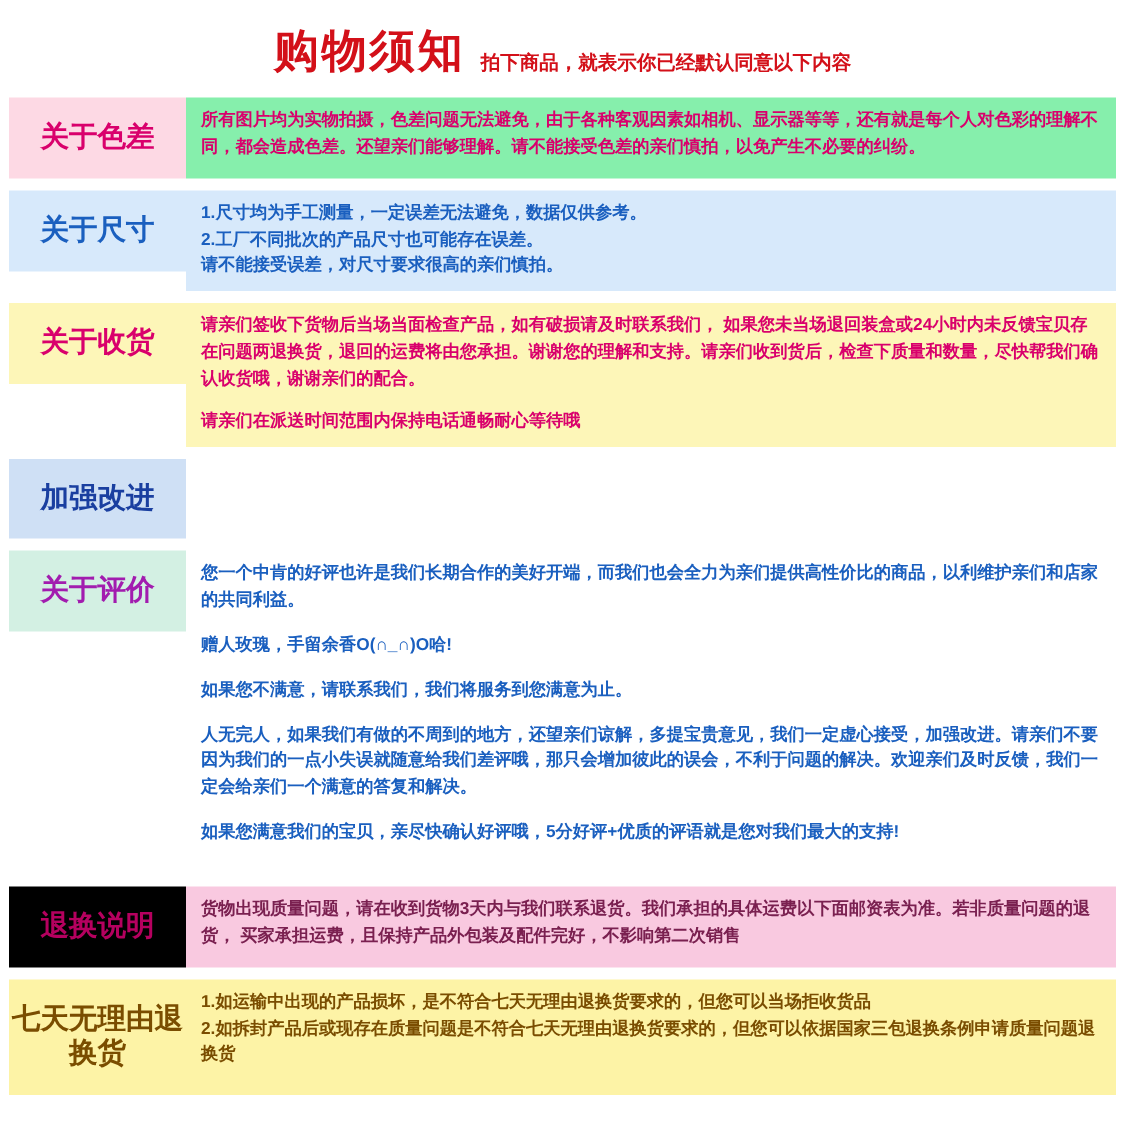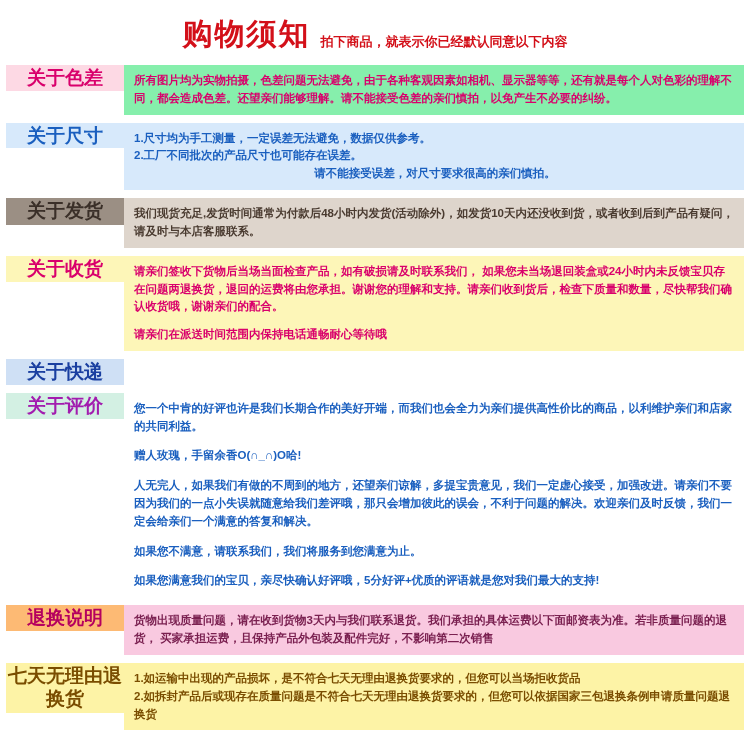--- a/index.html
+++ b/index.html
@@ -49,37 +49,37 @@
   .label {
     flex: 0 0 118px;
     box-sizing: border-box;
     display: flex;
     align-items: center;
     justify-content: center;
     text-align: center;
     font-size: 19px;
     font-weight: bold;
     line-height: 1.15;
-    padding: 2px 2px;
+    padding: 16px 2px;
     height: fit-content;
     align-self: flex-start;
   }
   .body {
     flex: 1 1 auto;
     box-sizing: border-box;
     padding: 7px 8px 7px 10px;
     font-size: 11.5px;
     line-height: 1.55;
     font-weight: bold;
   }
   .body p {
     margin: 0;
   }
   .right-note {
-    text-align: center;
+    text-align: left;
     display: block;
   }
   .center-note {
     text-align: left;
     display: block;
   }
   
   
   .lab-pink { background: #fdd9e4; color: #d9006c; }
   .bod-pink { background: #86efac; color: #d9006c; font-family: Liberation Serif, serif; }
@@ -92,23 +92,23 @@
   
   .lab-yellow { background: #fdf6b8; color: #d9006c; }
   .bod-yellow { background: #fdf6b8; color: #d9006c; }
   
   .lab-blue2 { background: #cfe0f5; color: #1a3fa0; }
   .bod-blue2 { background: #a9c4ea; color: #16307a; }
   
   .lab-mint { background: #d3f0e3; color: #a21caf; }
   .bod-mint { background: #ffffff; color: #1a5fbf; }
   .bod-mint p { margin-bottom: 12px; }
-  .bod-mint p:last-child { margin-bottom: 0; }
+  .bod-mint p:last-child { margin-bottom: 11px; }
   
-  .lab-pink2 { background: #fdba74; color: #b5005f; }
+  .lab-pink2 { background: #000000; color: #b5005f; }
   .bod-pink2 { background: #f9c9e0; color: #7a2050; }
   
   .lab-yellow2 { background: #fdf3a6; color: #7a4d00; }
   .bod-yellow2 { background: #fdf3a6; color: #7a4d00; }
 
   .big-label {
     font-size: 19px;
     line-height: 1.2;
   }
 </style>
@@ -131,46 +131,40 @@
 
   <div class="row">
     <div class="label lab-blue">关于尺寸</div>
     <div class="body bod-blue">
       <p>1.尺寸均为手工测量，一定误差无法避免，数据仅供参考。</p>
       <p>2.工厂不同批次的产品尺寸也可能存在误差。</p>
       <p class="right-note">请不能接受误差，对尺寸要求很高的亲们慎拍。</p>
     </div>
   </div>
 
-  <div class="row">
-    <div class="label lab-brown big-label">关于发货</div>
-    <div class="body bod-brown">
-      <p>我们现货充足,发货时间通常为付款后48小时内发货(活动除外)，如发货10天内还没收到货，或者收到后到产品有疑问，请及时与本店客服联系。</p>
-    </div>
-  </div>
 
   <div class="row">
     <div class="label lab-yellow">关于收货</div>
     <div class="body bod-yellow">
       <p>请亲们签收下货物后当场当面检查产品，如有破损请及时联系我们，  如果您未当场退回装盒或24小时内未反馈宝贝存在问题两退换货，退回的运费将由您承担。谢谢您的理解和支持。请亲们收到货后，检查下质量和数量，尽快帮我们确认收货哦，谢谢亲们的配合。</p>
       <p class="center-note" style="margin-top:10px;">请亲们在派送时间范围内保持电话通畅耐心等待哦</p>
     </div>
   </div>
 
   <div class="row">
-    <div class="label lab-blue2">关于快递</div>
+    <div class="label lab-blue2">加强改进</div>
   </div>
 
   <div class="row">
     <div class="label lab-mint">关于评价</div>
     <div class="body bod-mint">
       <p>您一个中肯的好评也许是我们长期合作的美好开端，而我们也会全力为亲们提供高性价比的商品，以利维护亲们和店家的共同利益。</p>
       <p>赠人玫瑰，手留余香O(∩_∩)O哈!</p>
+      <p>如果您不满意，请联系我们，我们将服务到您满意为止。</p>
       <p>人无完人，如果我们有做的不周到的地方，还望亲们谅解，多提宝贵意见，我们一定虚心接受，加强改进。请亲们不要因为我们的一点小失误就随意给我们差评哦，那只会增加彼此的误会，不利于问题的解决。欢迎亲们及时反馈，我们一定会给亲们一个满意的答复和解决。</p>
-      <p>如果您不满意，请联系我们，我们将服务到您满意为止。</p>
       <p>如果您满意我们的宝贝，亲尽快确认好评哦，5分好评+优质的评语就是您对我们最大的支持!</p>
     </div>
   </div>
 
   <div class="row">
     <div class="label lab-pink2">退换说明</div>
     <div class="body bod-pink2">
       <p>货物出现质量问题，请在收到货物3天内与我们联系退货。我们承担的具体运费以下面邮资表为准。若非质量问题的退货，  买家承担运费，且保持产品外包装及配件完好，不影响第二次销售</p>
     </div>
   </div>

